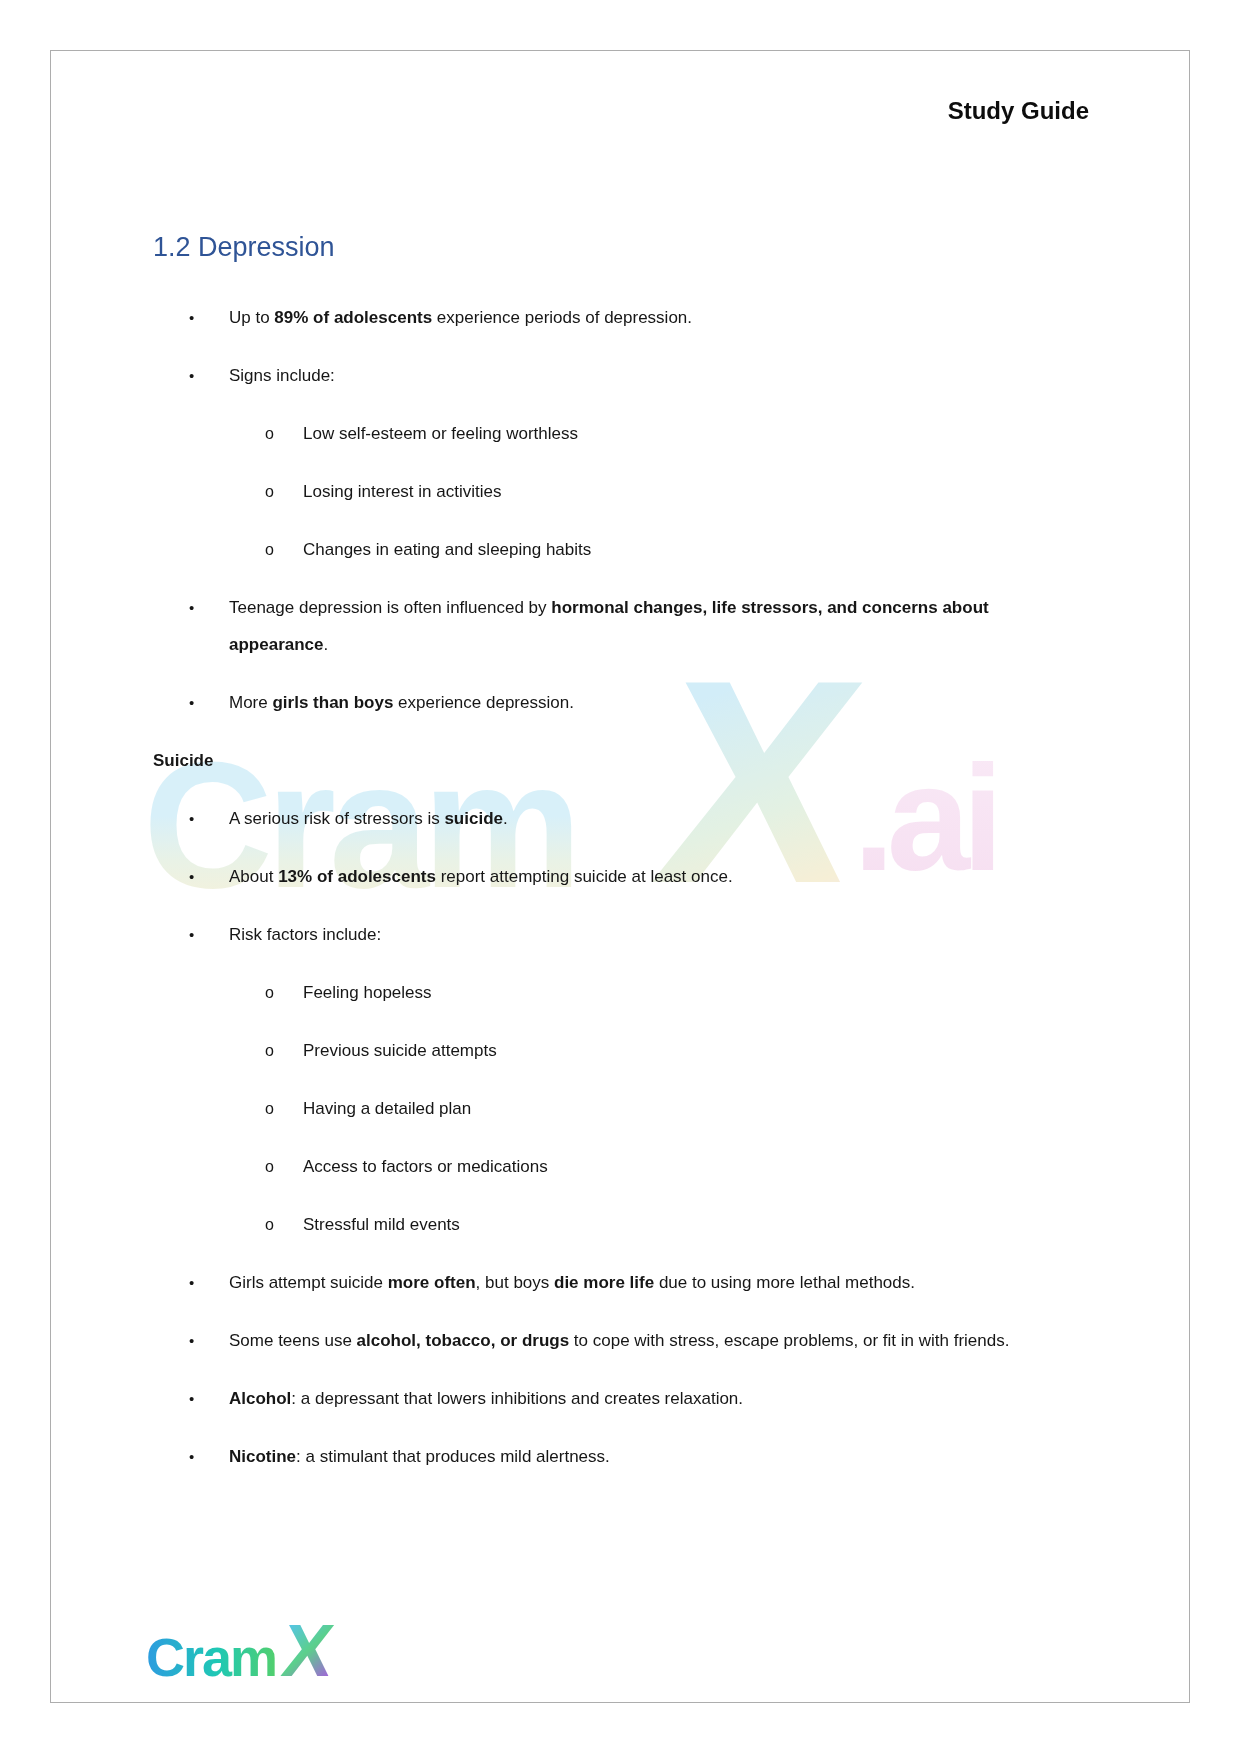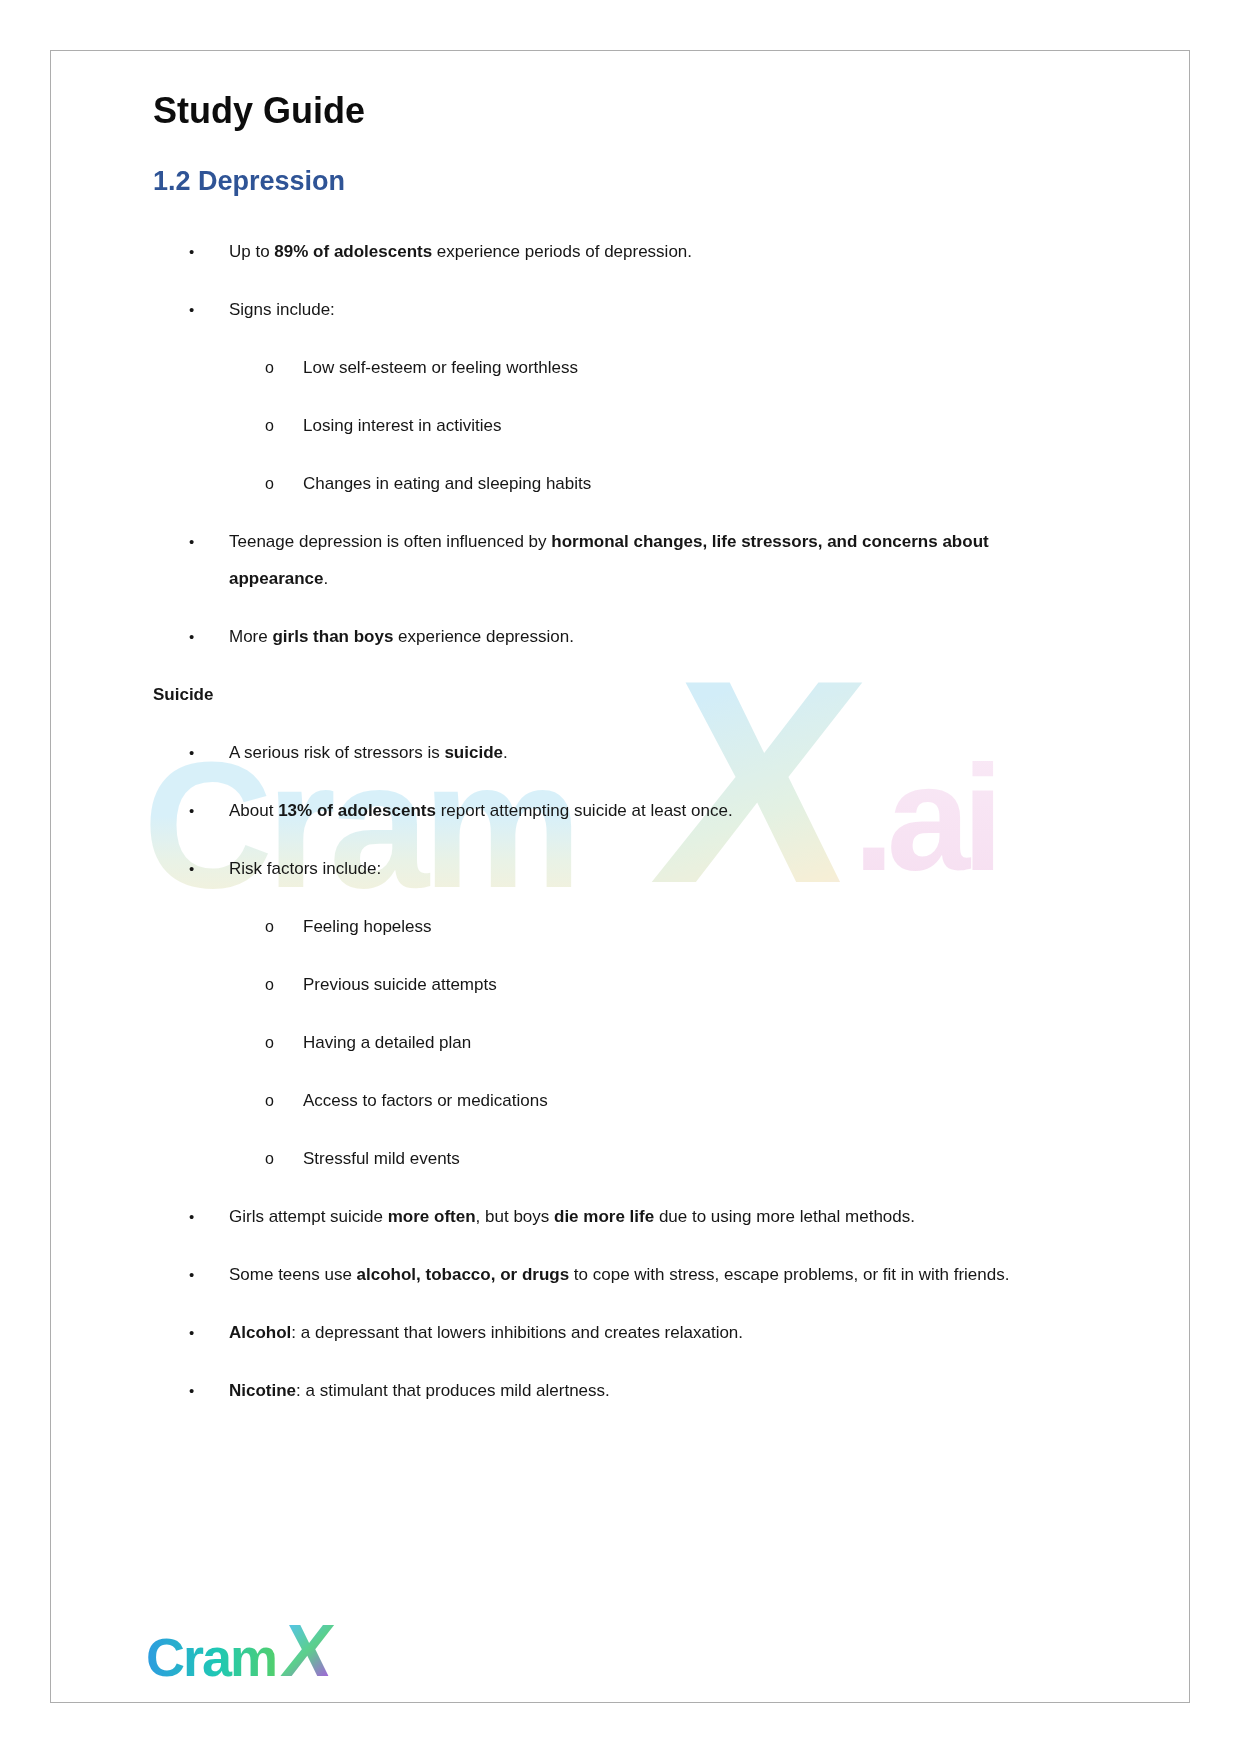--- a/index.html
+++ b/index.html
@@ -32,27 +32,27 @@
     transform:skewX(-8deg);transform-origin:bottom left;
     background-image:linear-gradient(160deg,#d2edf8 20%,#e3f1e3 60%,#f6efd6 85%,#f5e3ef 100%);
   }
   .wm-ai{
     left:802px;top:692px;font-size:150px;letter-spacing:-8px;
     background-image:linear-gradient(180deg,#f9e9f6 0%,#f6dff1 100%);
   }
   
   .content{position:relative;z-index:1;padding:0 100px 0 102px;}
   .doc-title{
-    margin:38px 0 0;text-align:left;
-    font-size:36px;line-height:44px;font-weight:bold;color:#0d0d0d;
+    margin:38px 0 0;text-align:right;
+    font-size:24px;line-height:44px;font-weight:bold;color:#0d0d0d;
   }
   .h-blue{
-    font-size:27px;line-height:32px;font-weight:bold;
+    font-size:27px;line-height:32px;font-weight:normal;
     color:var(--heading,#2F5496);
-    margin:32px 0 36px;
+    margin:98px 0 36px;
   }
   .h13{margin-top:62px;}
   .h-body{
     font-size:17px;line-height:37px;font-weight:bold;color:#161616;
     margin:0 0 21px;
   }
   .list{max-width:864px;}
   .para{
     position:relative;font-size:17px;line-height:37px;color:#161616;
     margin:0 0 21px;

